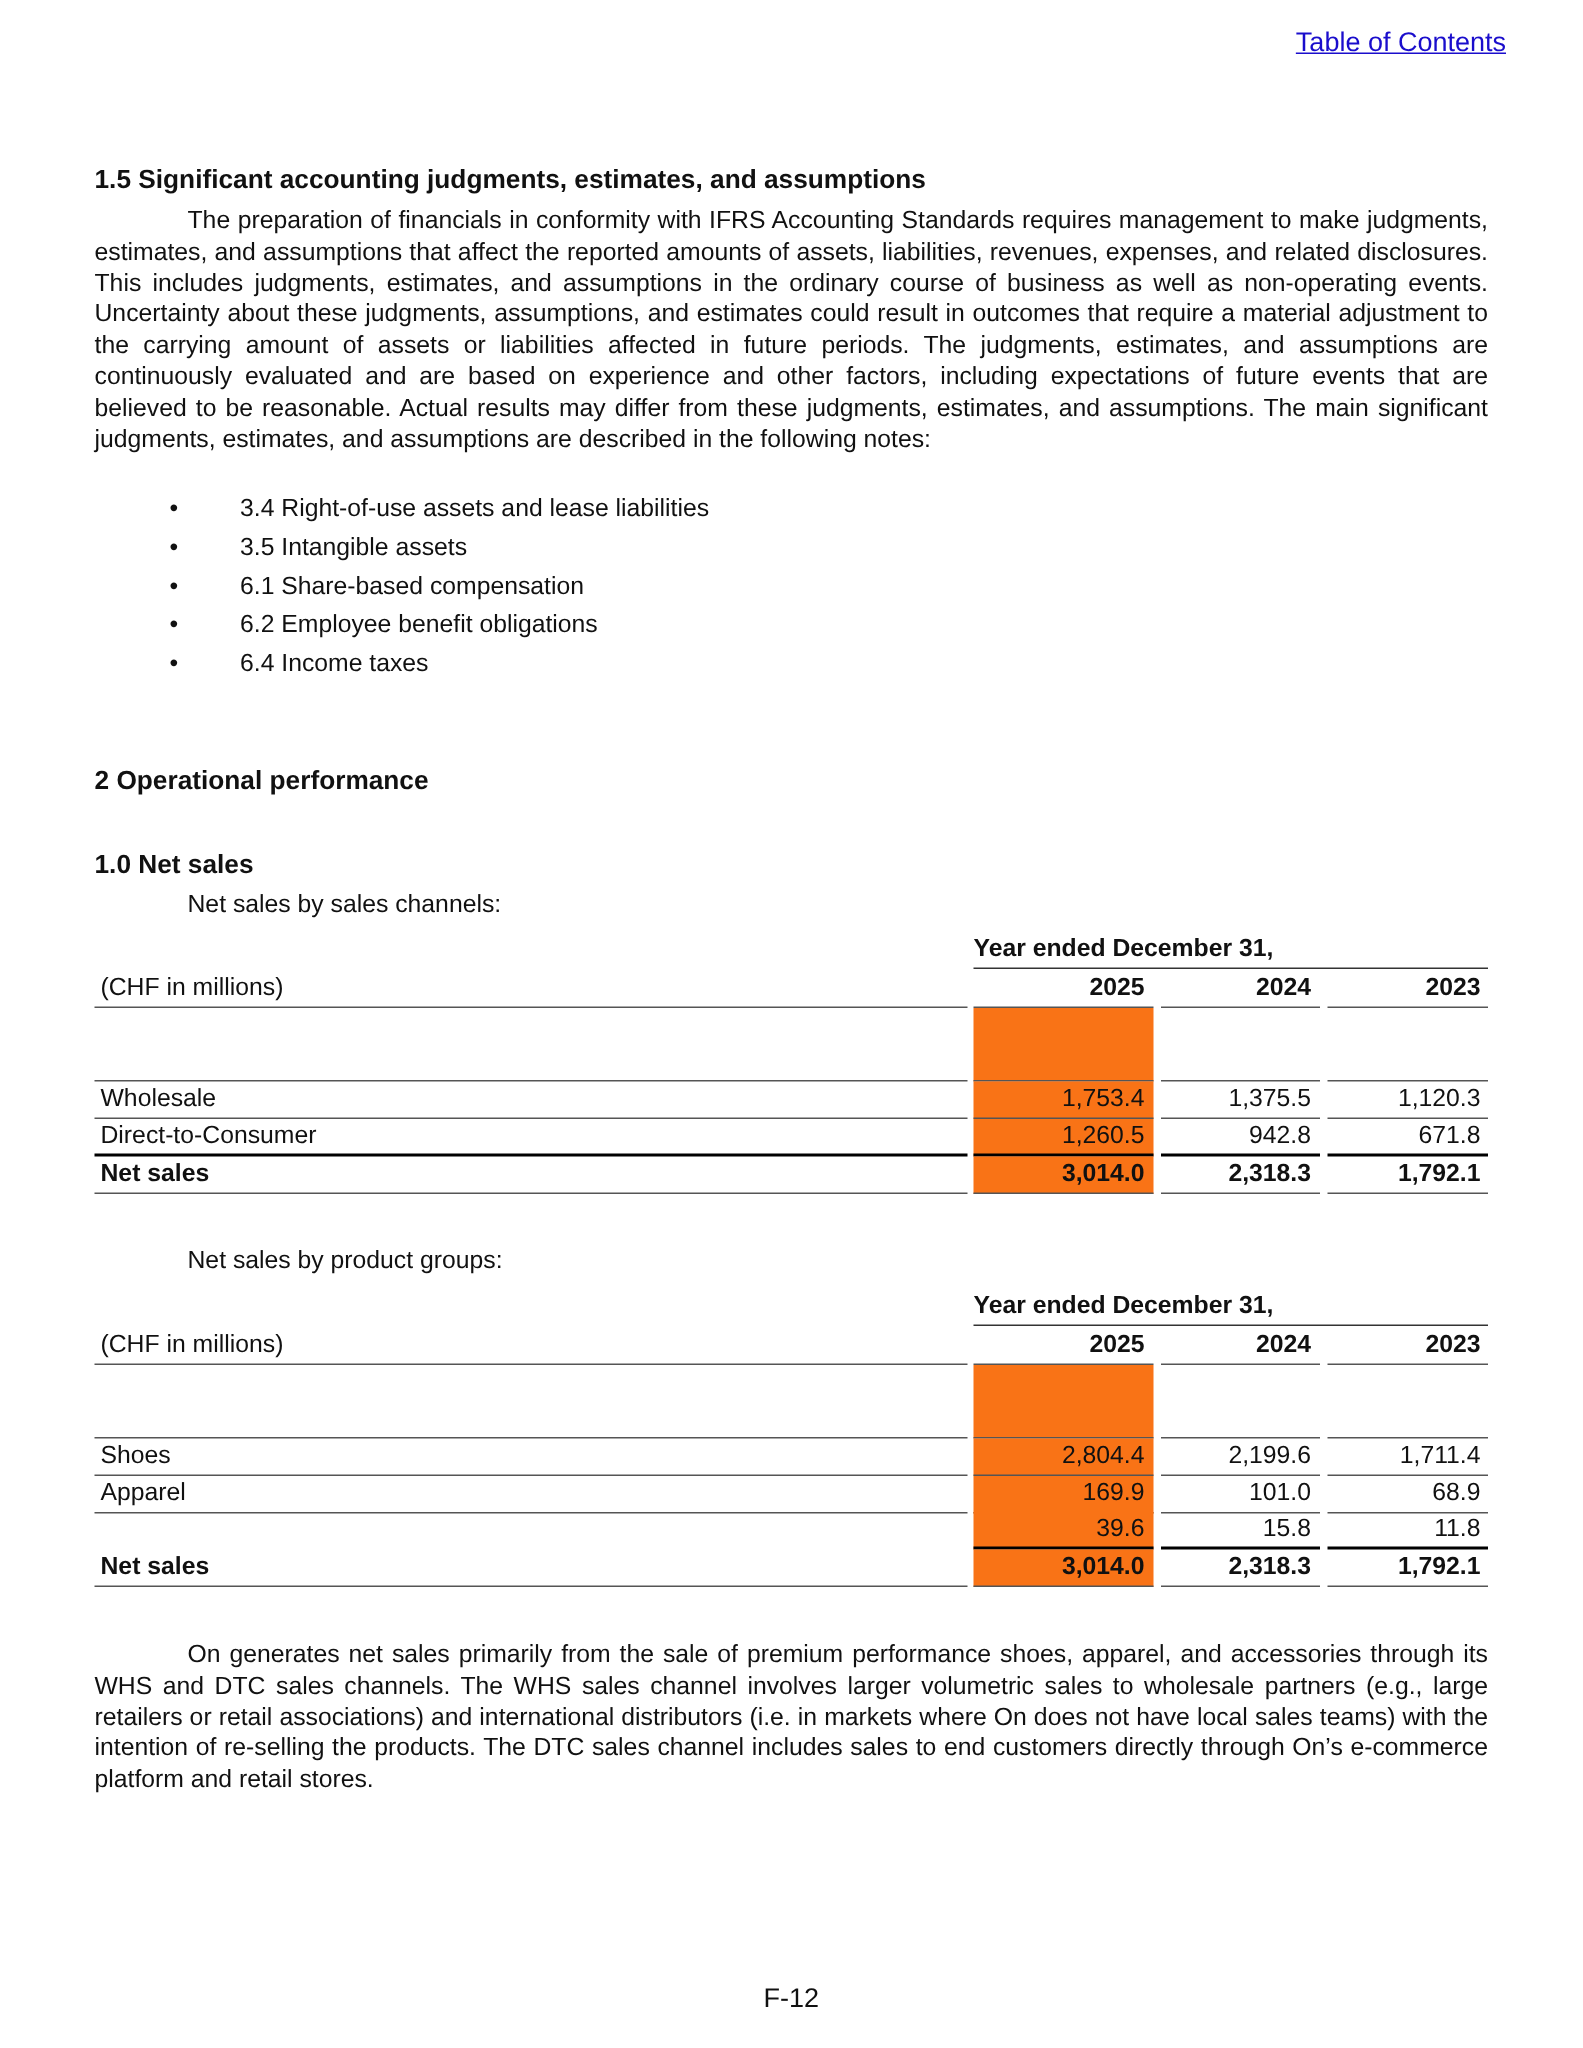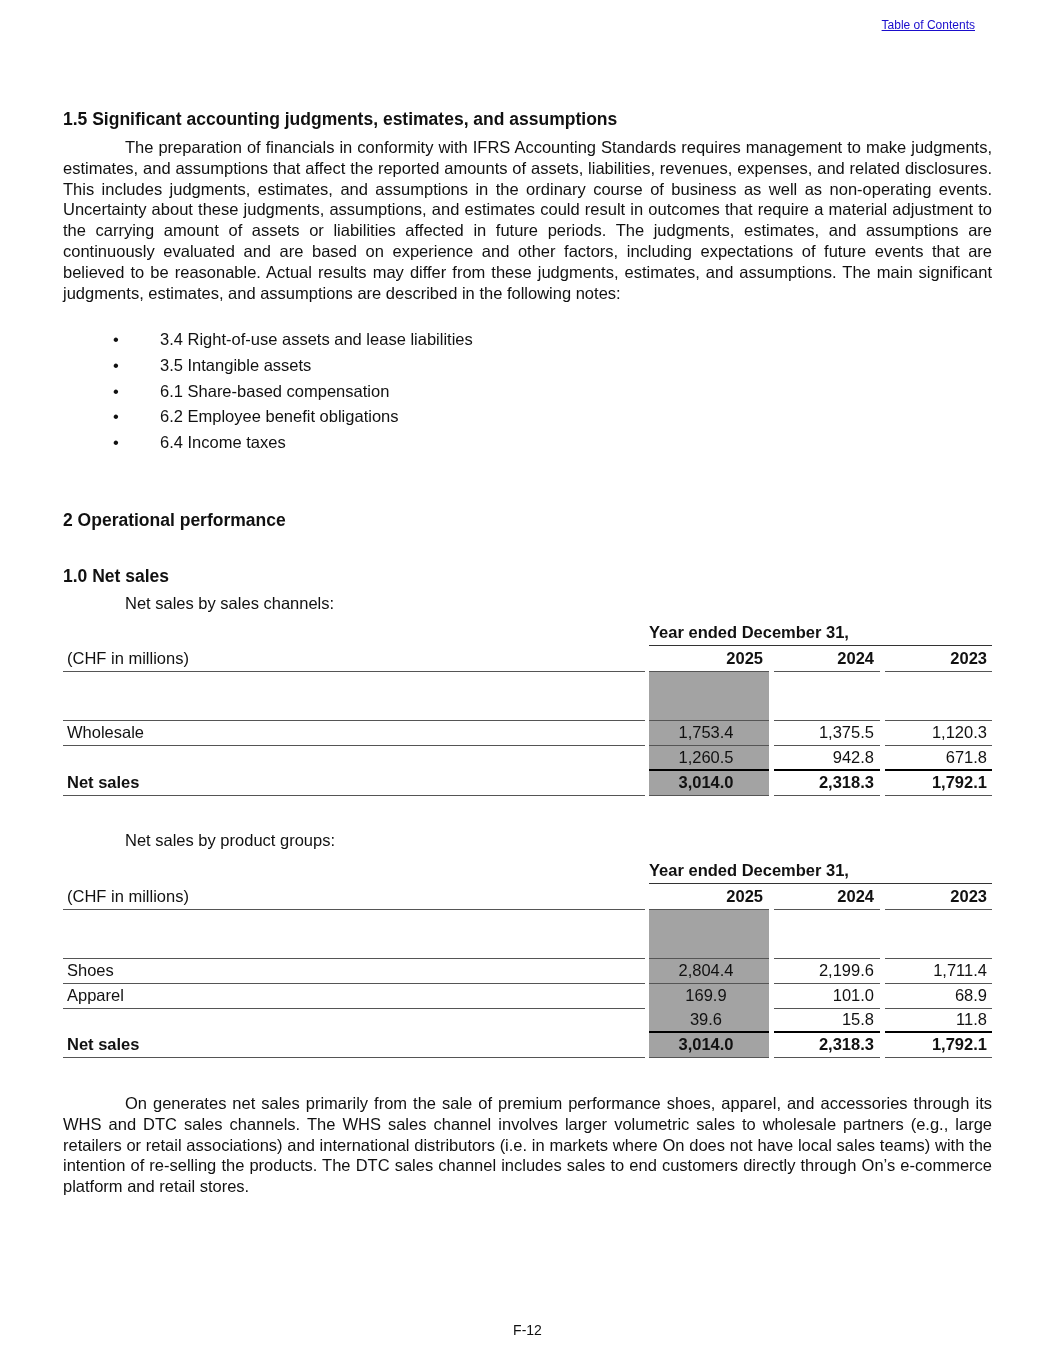--- a/index.html
+++ b/index.html
@@ -2,22 +2,22 @@
 <html><head>
 <meta charset="utf-8">
 <style>
   html, body { margin: 0; padding: 0; background: #ffffff; }
   body {
     width: 1055px; height: 1365px; position: relative; overflow: hidden;
     font-family: "Liberation Sans", "DejaVu Sans", sans-serif;
     color: #111111; font-size: 16.5px;
   }
   .toc-link {
-    position: absolute; top: 18px; right: 80px;
-    color: #1a0dcc; text-decoration: underline; font-size: 12px; cursor: pointer;
+    position: absolute; top: 18px; right: 51px;
+    color: #1a0dcc; text-decoration: underline; font-size: 18px; cursor: pointer;
   }
   .page { position: absolute; left: 63px; width: 929px; top: 0; }
   h2 { margin: 0; font-size: 17.5px; font-weight: bold; position: absolute; left: 0; }
   .para {
     position: absolute; left: 0; width: 929px;
     text-align: justify; text-indent: 62px; line-height: 20.8px; margin: 0;
   }
   .bullets { position: absolute; left: 0; top: 328px; margin: 0; padding: 0; list-style: none; }
   .bullets li { height: 25.8px; line-height: 22px; position: relative; padding-left: 97px; }
   .bullets li .dot { position: absolute; left: 50px; top: 0; }
@@ -28,25 +28,25 @@
     position: absolute; left: 586px; width: 343px; text-align: left;
     font-weight: bold; top: 0; padding-right: 5px; box-sizing: border-box;
   }
   .fin-table .ye-rule { position: absolute; left: 586px; width: 343px; top: 22px; border-top: 1px solid #333; }
   .row { position: absolute; left: 0; width: 929px; height: 24.5px; }
   .cell { position: absolute; top: 0; height: 100%; box-sizing: border-box; line-height: 23px; }
   .c0 { left: 0; width: 582px; padding-left: 4px; }
   .c1 { left: 586px; width: 120px; text-align: right; padding-right: 6px; }
   .c2 { left: 711px; width: 106px; text-align: right; padding-right: 6px; }
   .c3 { left: 822px; width: 107px; text-align: right; padding-right: 5px; }
-  .hl { background: #a3a3a3; text-align: center; }
+  .hl { background: #f97316; }
   .bb { border-bottom: 1px solid #555; }
   .bbt { border-bottom: 2px solid #000; }
   .bold { font-weight: bold; }
-  .footer { position: absolute; top: 1322px; left: 0; width: 1055px; text-align: center; font-size: 14px; }
+  .footer { position: absolute; top: 1322px; left: 0; width: 1055px; text-align: center; font-size: 18px; }
 </style>
 </head>
 <body>
 
 <a class="toc-link">Table of Contents</a>
 
 <div class="page">
 
   <h2 style="top:109px">1.5 Significant accounting judgments, estimates, and assumptions</h2>
   <p class="para" style="top:137px">The preparation of financials in conformity with IFRS Accounting Standards requires management to make judgments, estimates, and assumptions that affect the reported amounts of assets, liabilities, revenues, expenses, and related disclosures. This includes judgments, estimates, and assumptions in the ordinary course of business as well as non-operating events. Uncertainty about these judgments, assumptions, and estimates could result in outcomes that require a material adjustment to the carrying amount of assets or liabilities affected in future periods. The judgments, estimates, and assumptions are continuously evaluated and are based on experience and other factors, including expectations of future events that are believed to be reasonable. Actual results may differ from these judgments, estimates, and assumptions. The main significant judgments, estimates, and assumptions are described in the following notes:</p>
@@ -78,20 +78,21 @@
       <div class="cell c2 bb"></div>
       <div class="cell c3 bb"></div>
     </div>
     <div class="row" style="top:98px">
       <div class="cell c0 bb">Wholesale</div>
       <div class="cell c1 bb hl">1,753.4</div>
       <div class="cell c2 bb">1,375.5</div>
       <div class="cell c3 bb">1,120.3</div>
     </div>
     <div class="row" style="top:123px">
+      <div class="cell c0 bbt">Direct-to-Consumer</div>
       <div class="cell c1 bbt hl">1,260.5</div>
       <div class="cell c2 bbt">942.8</div>
       <div class="cell c3 bbt">671.8</div>
     </div>
     <div class="row bold" style="top:148px">
       <div class="cell c0 bb">Net sales</div>
       <div class="cell c1 bb hl">3,014.0</div>
       <div class="cell c2 bb">2,318.3</div>
       <div class="cell c3 bb">1,792.1</div>
     </div>

